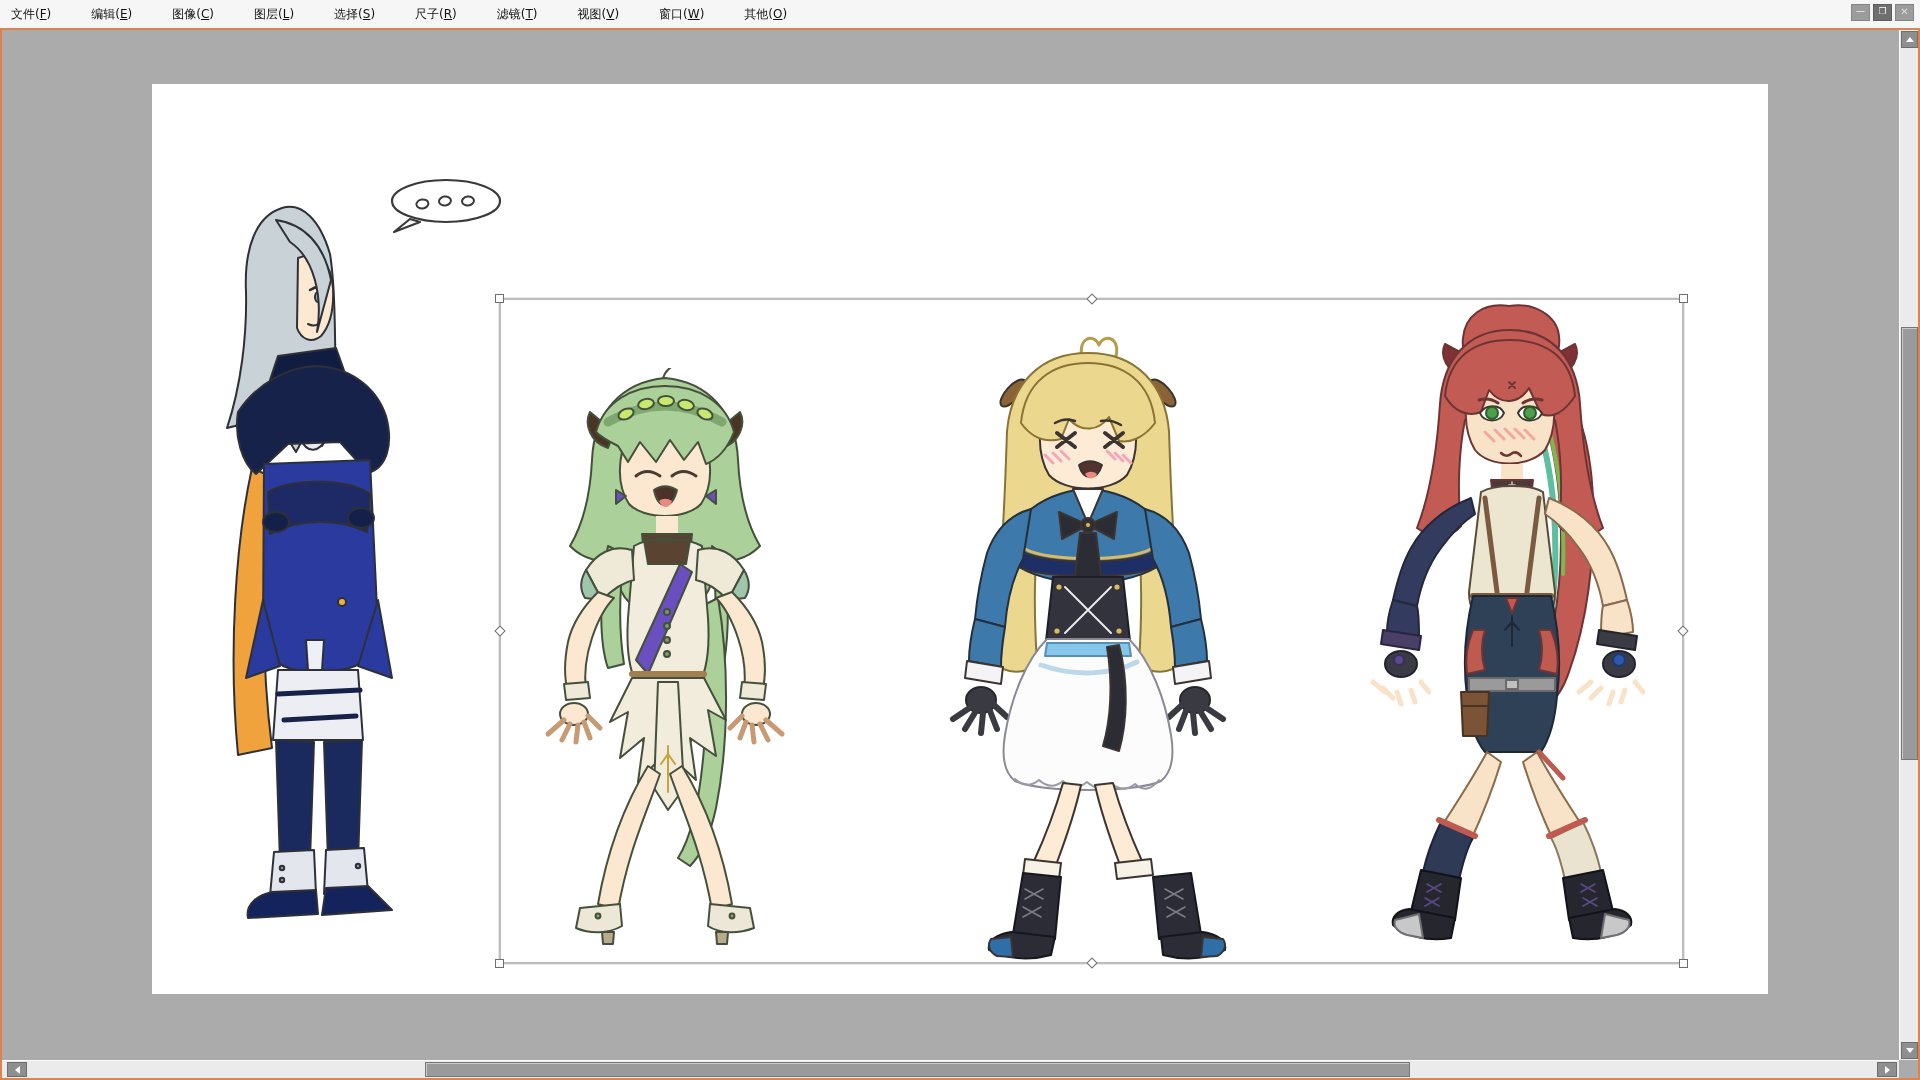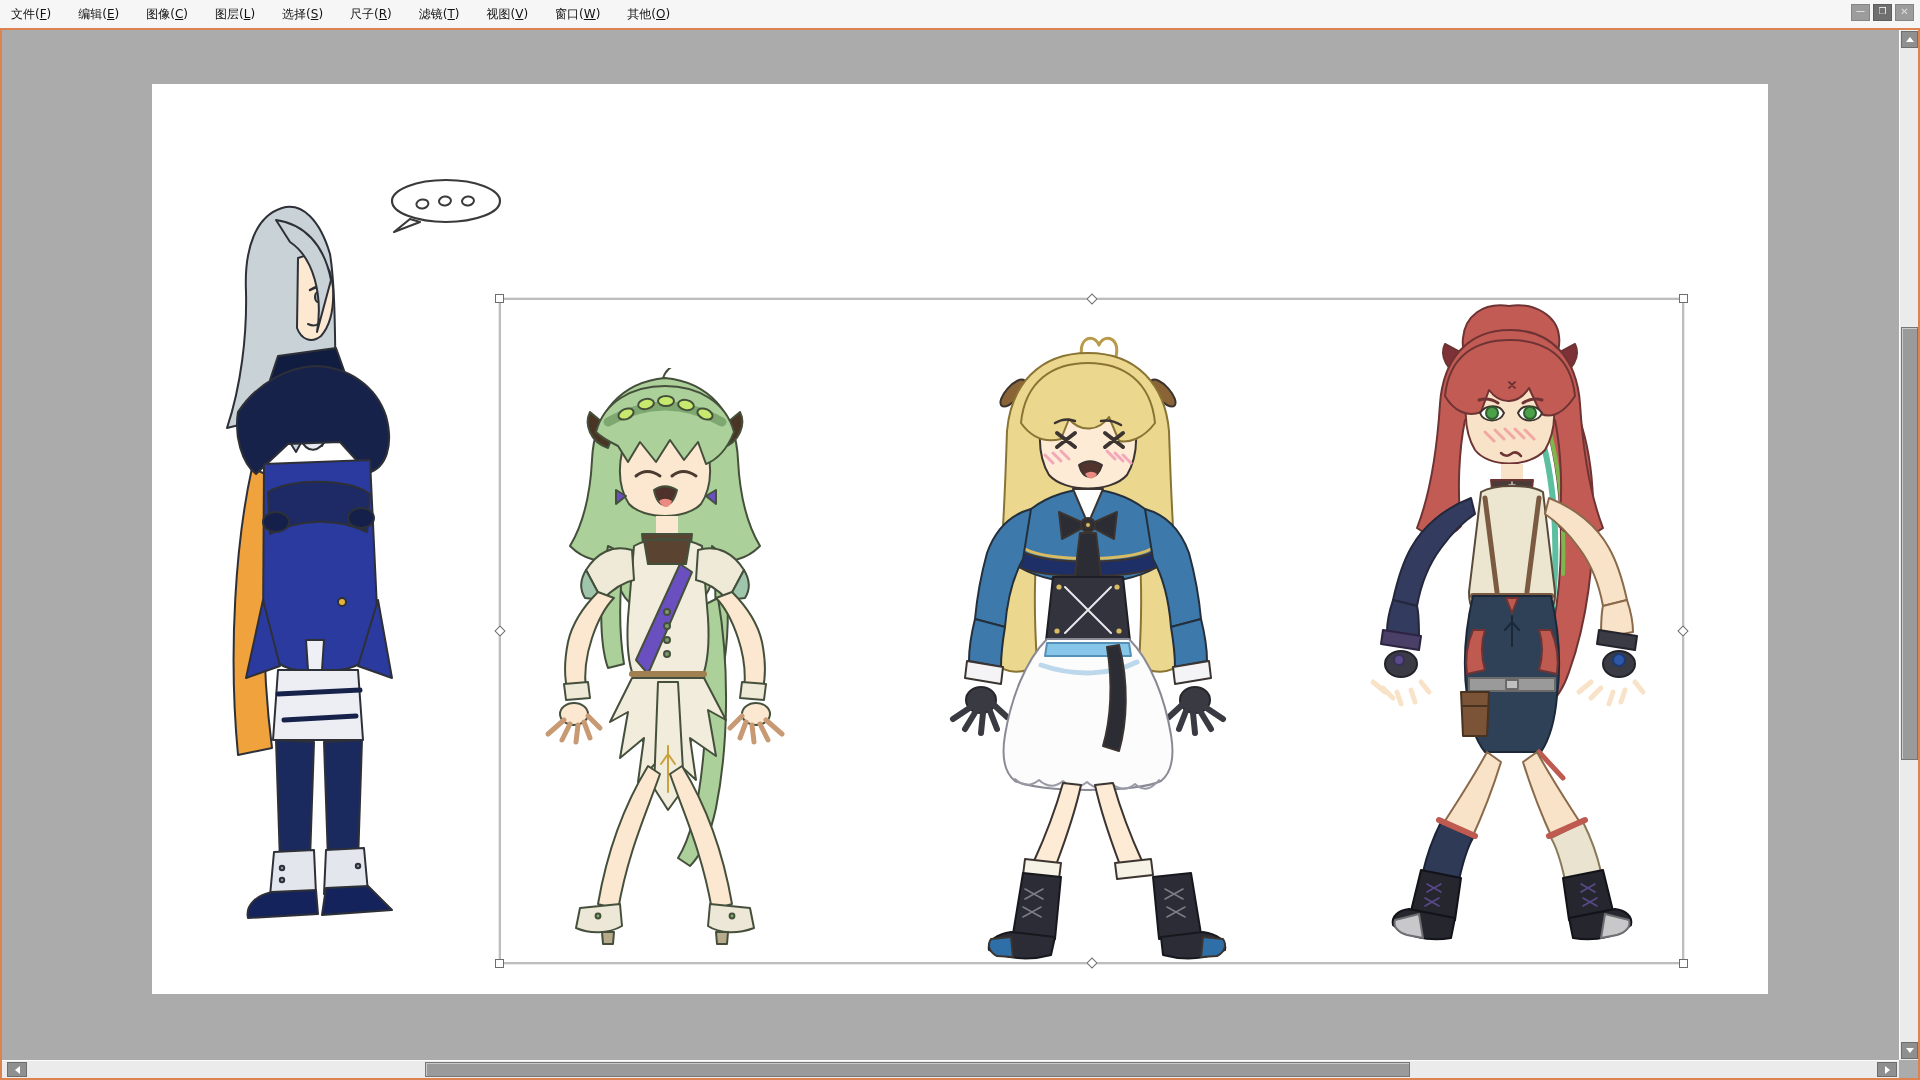--- a/index.html
+++ b/index.html
@@ -2,21 +2,21 @@
 <html><head>
 <meta charset="utf-8">
 <style>
   html,body{margin:0;padding:0;background:#dcdcdc;}
   body{width:1920px;height:1080px;overflow:hidden;position:relative;
        font-family:"DejaVu Sans","Liberation Sans",sans-serif;-webkit-font-smoothing:none;}
 
   
   .menubar{position:absolute;left:0;top:0;width:1920px;height:28px;background:#f6f6f6;
            border-bottom:1px solid #d8d8d8;display:flex;align-items:center;}
-  .menu-items{display:flex;align-items:center;height:100%;padding-left:4px;}
+  .menu-items{display:flex;align-items:center;height:100%;padding-left:4px;gap:13px;}
   .menu-item{font-size:12px;color:#111;padding:0 7px;margin-right:13px;line-height:27px;
              white-space:nowrap;cursor:default;}
   .menu-item .mn{text-decoration:underline;}
   .winbtns{position:absolute;right:6px;top:4px;display:flex;gap:3px;}
   .winbtn{width:17px;height:15px;background:#9c9c9c;border:1px solid #858585;
           display:flex;align-items:center;justify-content:center;
           font-size:9px;color:#fff;line-height:1;cursor:default;}
   .winbtn.active{background:#6f6f6f;border-color:#5c5c5c;}
   .winbtn .g{transform:translateY(-1px);}
   .winbtn.close .g{color:#dedede;font-size:10px;}

